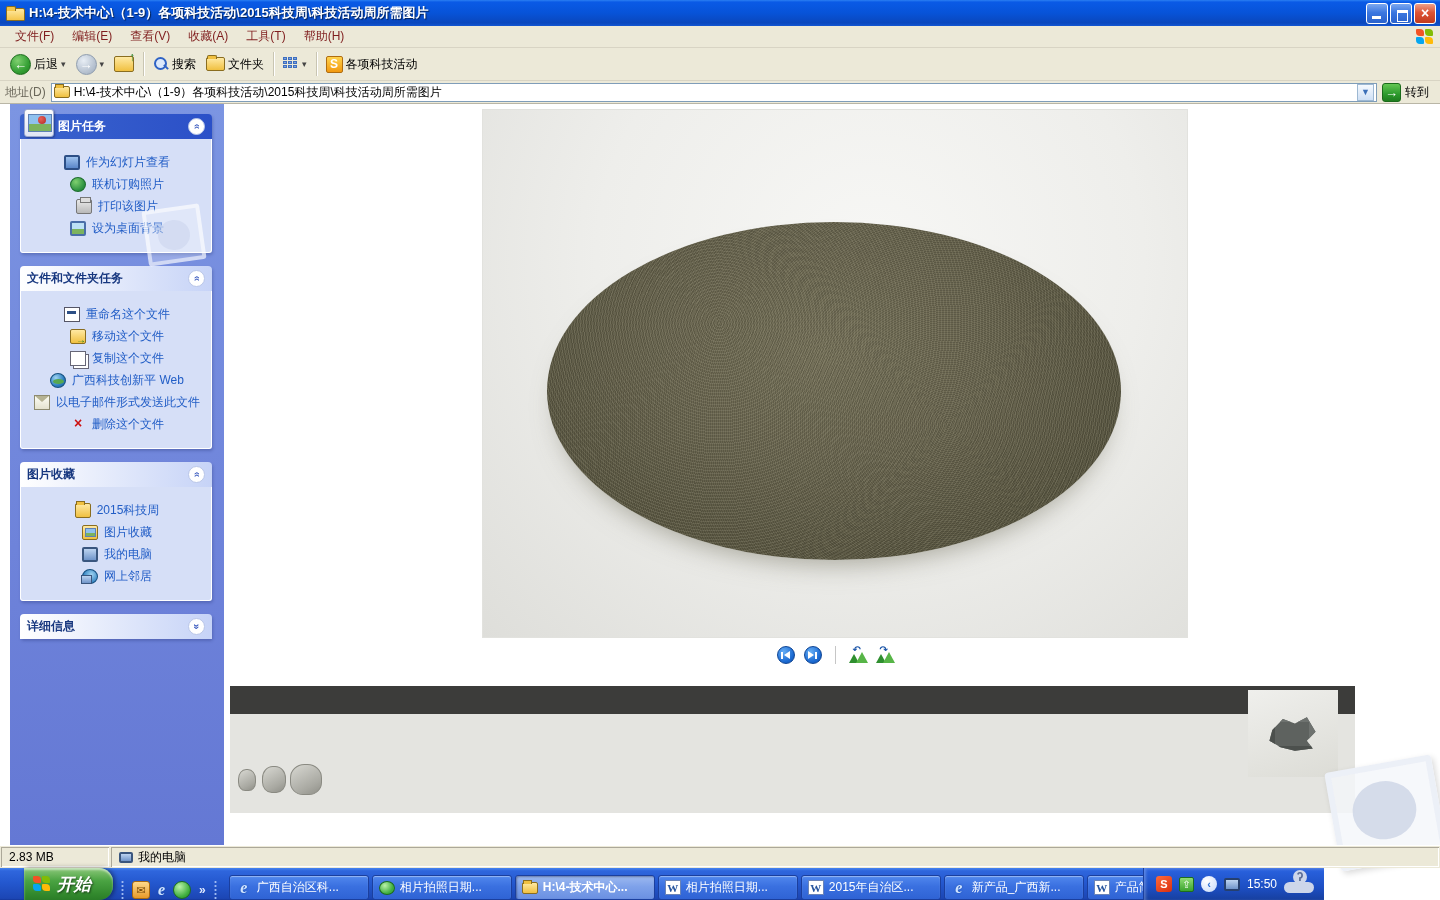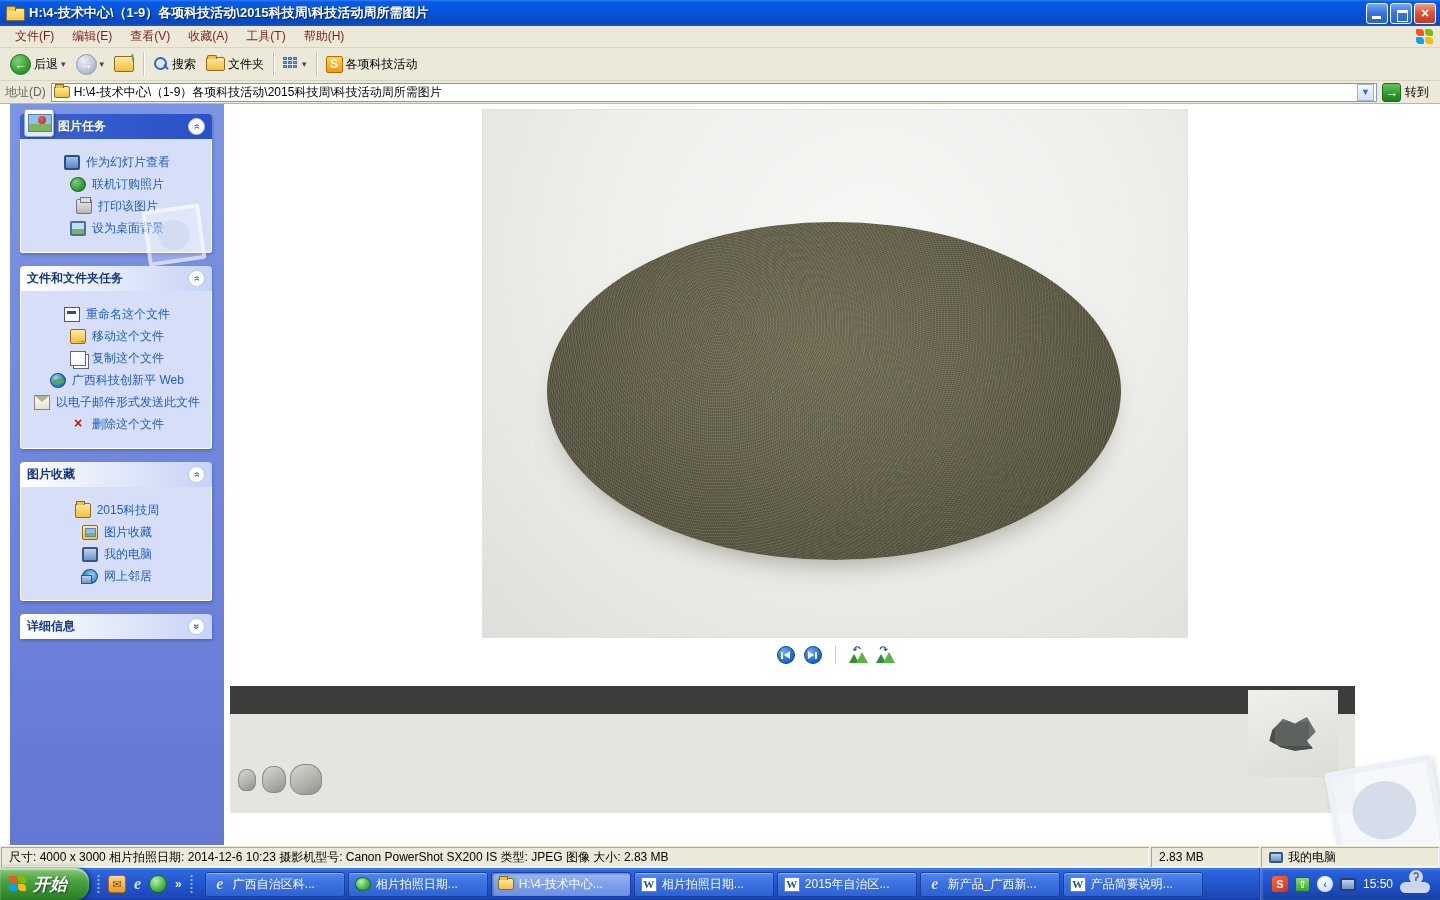--- a/index.html
+++ b/index.html
@@ -189,38 +189,38 @@
   
   .statusbar { position:absolute; top:845px; left:0; width:1440px; height:23px; background:#ece9d8; border-top:1px solid #fff;
     display:flex; align-items:stretch; font-size:12px; }
   .sb-sect { display:flex; align-items:center; padding:0 8px; box-shadow:inset 1px 1px 0 #aca899, inset -1px -1px 0 #ffffff; margin:1px; white-space:nowrap; overflow:hidden; }
   .sb-left { width:1148px; }
   .sb-size { width:108px; }
   .sb-loc { flex:1; gap:5px; }
   .sb-pc-icon { width:14px; height:11px; background:linear-gradient(#bcd3f0,#6f94c9); border:2px solid #3a567e; border-radius:2px; }
 
   
-  .taskbar { position:absolute; top:868px; left:0; width:1440px; height:32px;
-    background:linear-gradient(#4584f0 0%, #2f66dd 9%, #2458cf 45%, #1c46b4 95%, #15379a 100%); display:flex; align-items:center; }
+  .taskbar { position:absolute; top:868px; left:0; width:1324px; height:32px;
+    background:linear-gradient(#4584f0 0%, #2f66dd 9%, #2458cf 45%, #1c46b4 95%, #15379a 100%); display:flex; align-items:flex-end;padding-left:24px; }
   .start-btn { height:32px; padding:0 22px 0 9px; border-radius:0 14px 14px 0;
     background:linear-gradient(#8cc87a 0%, #4aa342 40%, #338a2e 80%, #2a7d27 100%);
     box-shadow:inset 0 2px 2px rgba(255,255,255,.5), 2px 0 5px rgba(0,0,0,.45);
     display:flex; align-items:center; gap:6px; color:#fff; font-weight:bold; font-style:italic; font-size:17px; text-shadow:1px 1px 2px rgba(0,0,0,.55); }
   .ql { display:flex; align-items:center; gap:8px; padding:0 8px; }
   .grip { width:3px; height:20px; background-image:radial-gradient(circle, #9db9f2 1px, transparent 1.2px); background-size:3px 4px; }
   .ql-ico { width:18px; height:18px; border-radius:3px; display:flex; align-items:center; justify-content:center; color:#fff; font-weight:bold; }
   .ql-outlook { background:linear-gradient(#ffd98a,#e89a2a); border:1px solid #a86a12; font-size:11px; color:#7a4a08; }
   .ie-e { font-family:"Liberation Serif",serif; font-style:italic; font-weight:bold; color:#cfe3ff; font-size:16px; text-shadow:0 0 2px #1b4fa8; }
   .ql-green { background:radial-gradient(circle at 35% 30%, #baf2a8, #3fae3f 65%, #268626); border-radius:50%; border:1px solid #1d6d1d; }
   .ql-chev { color:#dfe9ff; font-weight:bold; font-size:12px; }
   .tasks { display:flex; align-items:center; flex:1; gap:3px; padding:0 4px; overflow:hidden; }
   .task { flex:0 0 140px; height:25px; border-radius:3px; border:1px solid #1b3f9e;
     background:linear-gradient(#5188ee,#3a70e0 45%,#2f63d4); box-shadow:inset 0 1px 1px rgba(255,255,255,.4);
     color:#fff; font-size:12px; display:flex; align-items:center; gap:5px; padding:0 6px; white-space:nowrap; overflow:hidden; }
-  .task.active { background:linear-gradient(#9db9f0,#7fa2ea 45%,#6a90e2); box-shadow:inset 1px 1px 2px rgba(0,0,30,.35); }
+  .task.active { background:linear-gradient(#9db9f0,#7fa2ea 45%,#6a90e2); box-shadow:inset 1px 1px 2px rgba(0,0,30,.35);font-weight:bold; }
   .t-ico { flex:0 0 16px; width:16px; height:15px; display:flex; align-items:center; justify-content:center; }
   .t-word { background:#fff; border:1px solid #6a84b8; color:#27559e; font-weight:bold; font-size:11px; font-family:"Liberation Serif",serif; }
   .t-folder { background:linear-gradient(#ffe9a2,#f0c040); border:1px solid #8a6d1f; border-radius:2px; height:12px; position:relative; }
   .t-folder::before { content:""; position:absolute; left:0; top:-3px; width:7px; height:3px; background:#f0c040; border:1px solid #8a6d1f; border-bottom:none; }
   .t-green { background:radial-gradient(circle at 35% 30%, #baf2a8, #3fae3f 65%); border-radius:50%; border:1px solid #1d6d1d; width:14px; height:14px; }
   .tray { height:32px; display:flex; align-items:center; gap:7px; padding:0 10px 0 12px;
     background:linear-gradient(#2a63e0,#1d4fc4 60%,#173f9f); border-left:1px solid #1b3f9e; box-shadow:inset 2px 1px 3px rgba(255,255,255,.25); color:#fff; }
   .tr-sogou { width:16px; height:16px; border-radius:3px; background:linear-gradient(145deg,#ff6a3a,#d82f10); color:#fff; font-weight:bold; font-size:11px; display:flex; align-items:center; justify-content:center; }
   .tr-usb { width:15px; height:15px; border-radius:2px; background:linear-gradient(#8fdc74,#3ba32f); border:1px solid #1d6d1d; color:#fff; font-size:10px; display:flex; align-items:center; justify-content:center; }
   .tr-chev { width:16px; height:16px; border-radius:50%; background:radial-gradient(circle at 35% 30%, #ffffff, #d6e4fb 70%); color:#2d6fd0; font-weight:bold; display:flex; align-items:center; justify-content:center; font-size:11px; }
@@ -525,21 +525,20 @@
           <div class="tlabel"><span>电解金属锰片...</span></div>
         </div>
       </div>
 
       <span class="ghost3"></span>
 
     </div>
   </div>
 
   <div class="statusbar">
-    <span class="sb-sect sb-left">尺寸: 4000 x 3000 相片拍照日期: 2014-12-6 10:23 摄影机型号: Canon PowerShot SX200 IS 类型: JPEG 图像 大小: 2.83 MB</span>
     <span class="sb-sect sb-size">2.83 MB</span>
     <span class="sb-sect sb-loc">
       <span class="sb-pc-icon"></span>
       <span>我的电脑</span>
     </span>
   </div>
 
   <div class="taskbar">
     <div class="start-btn">
       <span class="winflag">

